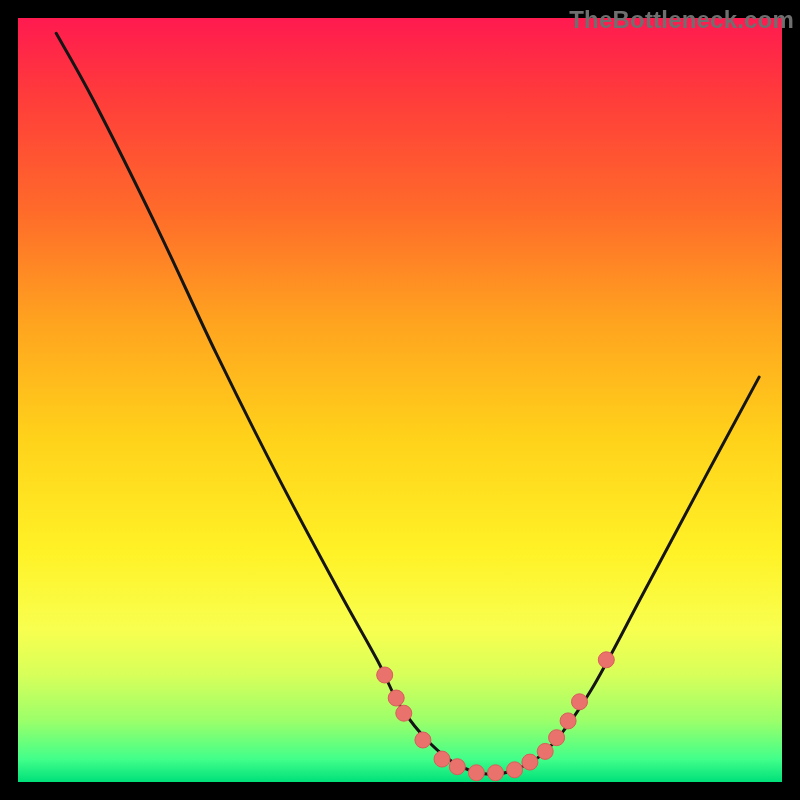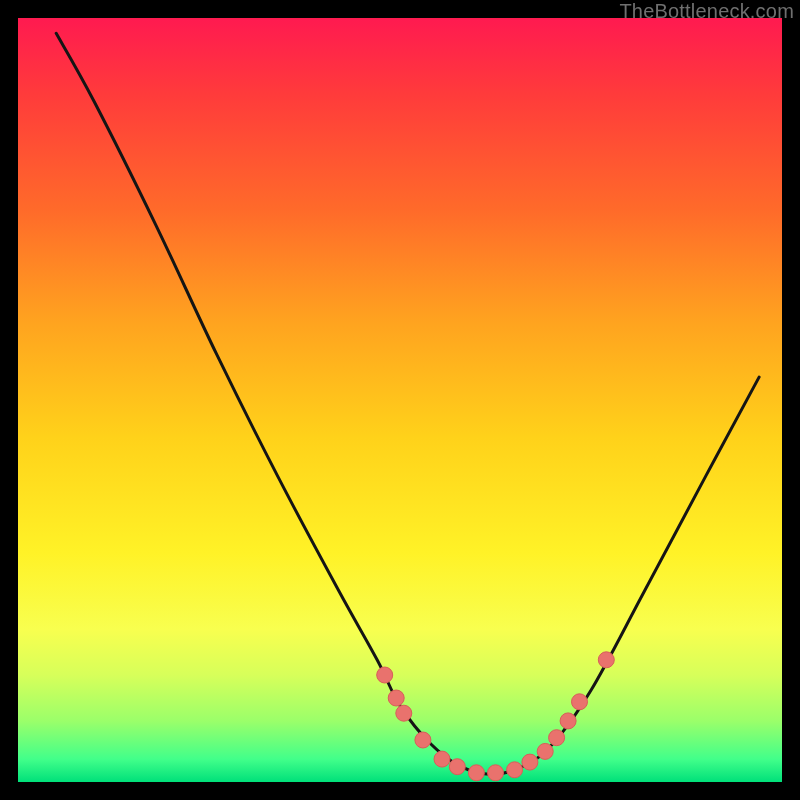--- a/index.html
+++ b/index.html
@@ -35,25 +35,25 @@
       #fff227 70%,
       #f8ff4f 80%,
       #d7ff5a 86%,
       #9bff6a 92%,
       #42ff8a 97%,
       #00e07a 100%
     );
   }
   .watermark {
     position: absolute;
-    top: 0px;
+    top: 6px;
     right: 6px;
     color: #6f6f6f;
-    font-size: 20px;
-    font-weight: 400;
+    font-size: 24px;
+    font-weight: 700;
     letter-spacing: 0.2px;
   }
   svg.curve {
     position: absolute;
     left: 18px;
     top: 18px;
     width: 764px;
     height: 764px;
     overflow: visible;
   }

